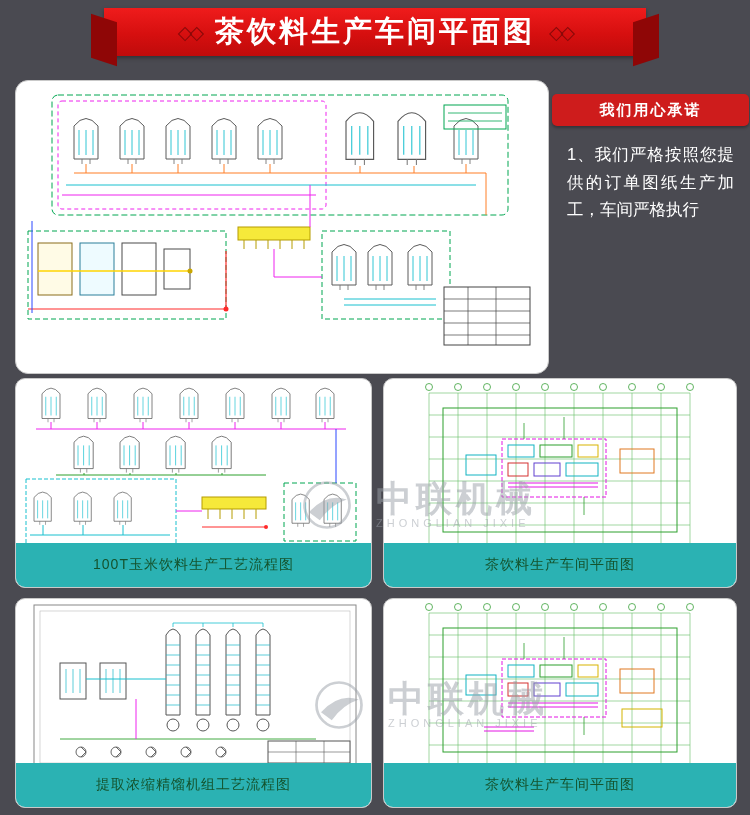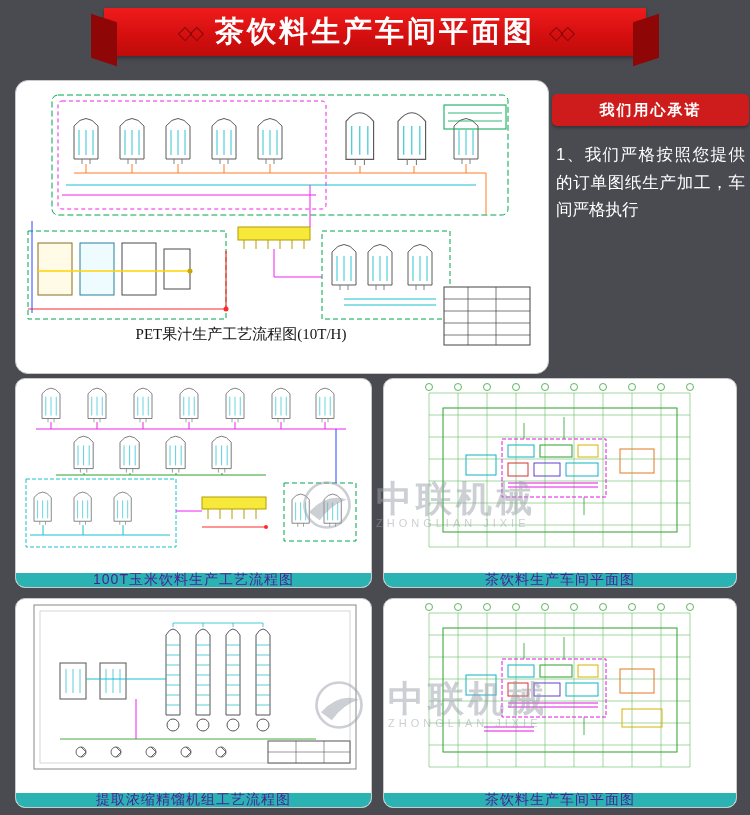--- a/index.html
+++ b/index.html
@@ -21,31 +21,31 @@
   
   .card{position:absolute;background:#fff;border:1px solid #c9c9c9;overflow:hidden;}
   .main-card{left:15px;top:80px;width:532px;height:292px;border-radius:13px;}
   .card-sm{width:355px;height:208px;border-radius:10px;}
   .mid-left{left:15px;top:378px;}
   .mid-right{left:383px;top:378px;width:352px;}
   .bot-left{left:15px;top:598px;}
   .bot-right{left:383px;top:598px;width:352px;}
   .diag{position:absolute;left:0;top:0;width:100%;height:calc(100% - 26px);display:block;}
   .main-card .diag{height:100%;}
-  .caption-bar{position:absolute;left:0;right:0;bottom:0;height:14px;background:#2bb2b3;
-          color:#4c1d95;font-size:14px;display:flex;align-items:center;justify-content:center;
+  .caption-bar{position:absolute;left:0;right:0;bottom:0;height:44px;background:#2bb2b3;
+          color:#14532d;font-size:14px;display:flex;align-items:center;justify-content:center;
           letter-spacing:1px;}
   .main-caption{position:absolute;left:60px;top:244px;width:330px;text-align:center;
           font-family:"Liberation Serif","DejaVu Serif",serif;font-size:15px;color:#111;}
 
   
   .promise{position:absolute;left:552px;top:94px;width:197px;color:#fff;}
   .badge{background:#ce1c1c;height:32px;line-height:32px;text-align:center;font-size:15px;
           font-weight:bold;border-radius:5px;letter-spacing:2px;box-shadow:0 2px 3px rgba(0,0,0,.3);}
-  .promise p{margin:15px 4px 0;font-size:16.5px;line-height:1.68;text-align:justify;}
+  .promise p{margin:15px 15px 0;font-size:16.5px;line-height:1.68;text-align:justify;}
 
   
   .watermark{position:absolute;display:flex;align-items:center;gap:22px;opacity:.5;
           pointer-events:none;z-index:6;color:#9aa0a8;}
   .wm-mid{left:300px;top:478px;}
   .wm-bottom{left:312px;top:678px;}
   .wm-logo{width:54px;height:54px;}
   .wm-text{display:flex;flex-direction:column;line-height:1.05;}
   .wm-main{font-size:36px;font-weight:bold;letter-spacing:4px;}
   .wm-sub{font-size:11px;letter-spacing:4px;margin-top:0;}
@@ -138,21 +138,20 @@
       <path d="M328 218H420M328 224H420" stroke="#18c0cf" fill="none"></path>
       <rect x="428" y="24" width="62" height="24" fill="none" stroke="#00a651"></rect>
       <path d="M432 32H486M432 40H486" stroke="#00a651" stroke-width=".8" fill="none"></path>
       <rect x="428" y="206" width="86" height="58" fill="#fff" stroke="#444"></rect>
       <path d="M428 218H514M428 230H514M428 242H514M428 254H514M452 206V264M480 206V264" stroke="#444" stroke-width=".7" fill="none"></path>
       <path d="M294 146V104" stroke="#ee22ee" fill="none"></path>
       <path d="M470 92V134" stroke="#ff7f27" fill="none"></path>
       <circle cx="210" cy="228" r="2.5" fill="#ff2a2a"></circle>
       <circle cx="174" cy="190" r="2.5" fill="#caa700"></circle>
     </svg>
-    <figcaption class="main-caption">PET果汁生产工艺流程图(10T/H)</figcaption>
   </figure>
 
   <aside class="promise">
     <div class="badge">我们用心承诺</div>
     <p>1、我们严格按照您提供的订单图纸生产加工，车间严格执行</p>
   </aside>
 
   <figure class="card card-sm mid-left" style="margin:0">
     <svg class="diag" viewBox="0 0 355 182">
       <use href="#tk" transform="translate(26,8) scale(.75)"></use>

